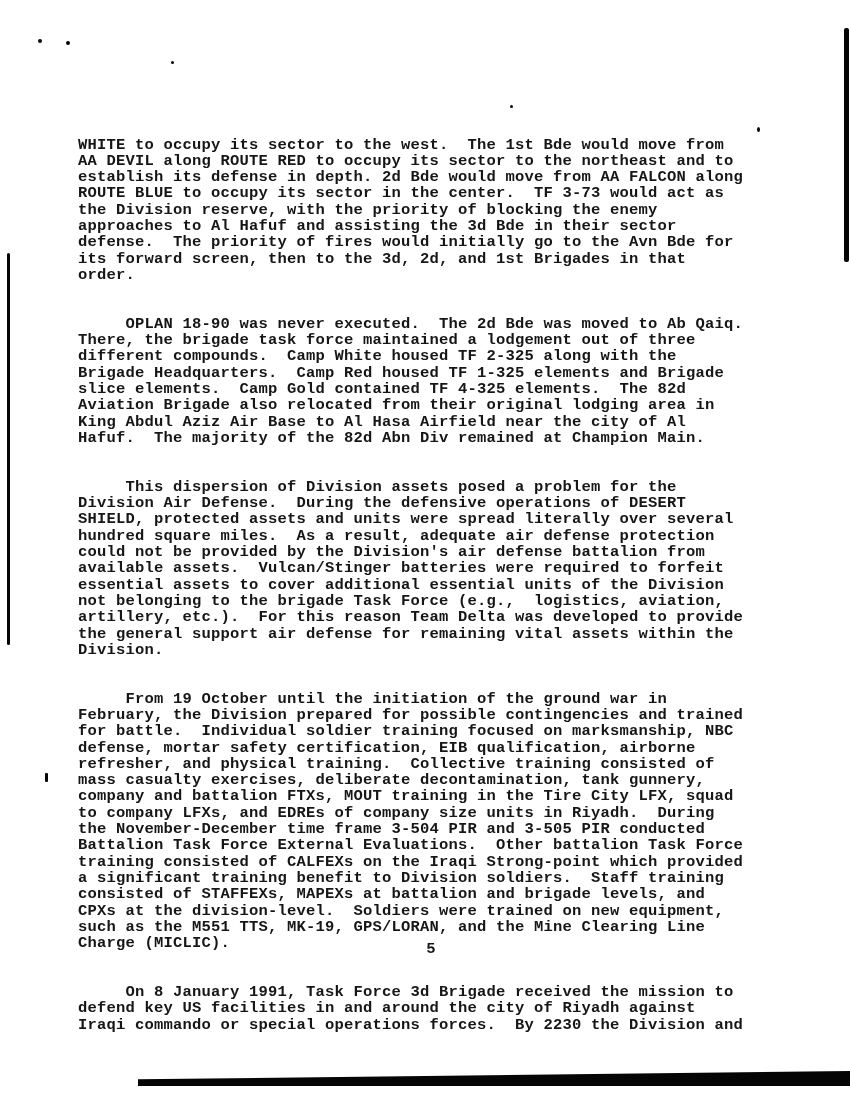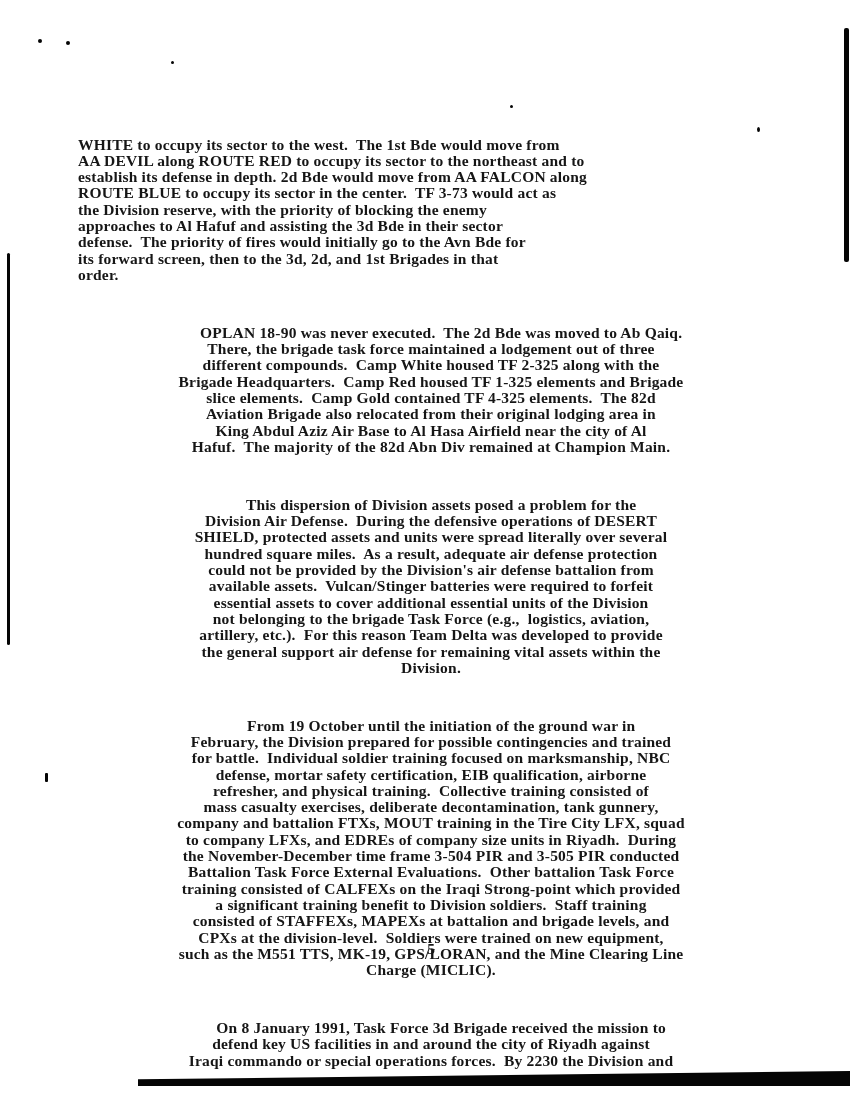--- a/index.html
+++ b/index.html
@@ -6,36 +6,36 @@
     margin: 0;
     padding: 0;
     background: #e9e9e9;
   }
   .page {
     position: relative;
     width: 850px;
     height: 1094px;
     background: #ffffff;
     overflow: hidden;
-    font-family: Liberation Serif, serif;
+    font-family: Liberation Mono, monospace;
   }
   .text-block {
     position: absolute;
     left: 78px;
     top: 104px;
     width: 706px;
     color: #161616;
     font-size: 15.5px;
     line-height: 16.3px;
     font-weight: 700;
     letter-spacing: 0.2px;
     white-space: pre-wrap;
   }
   .para { white-space: pre-wrap; }
-  .para + .para { margin-top: 9px; text-align: center; }
+  .para + .para { margin-top: 0; }
   .page-number {
     position: absolute;
     left: 78px;
     top: 940px;
     width: 706px;
     text-align: center;
     color: #161616;
     font-size: 15.5px;
     font-weight: 700;
   }

